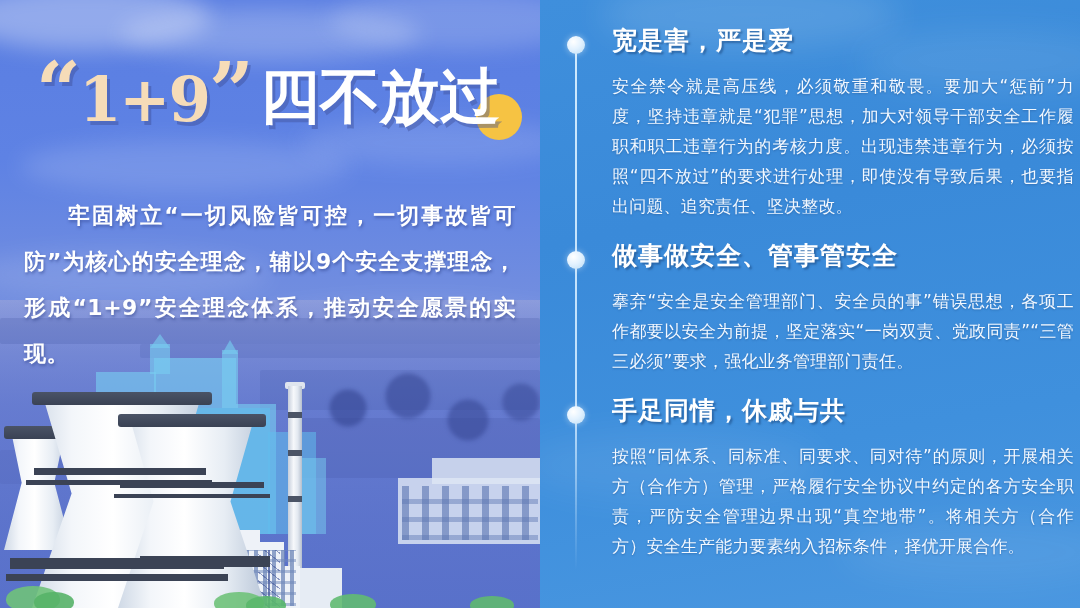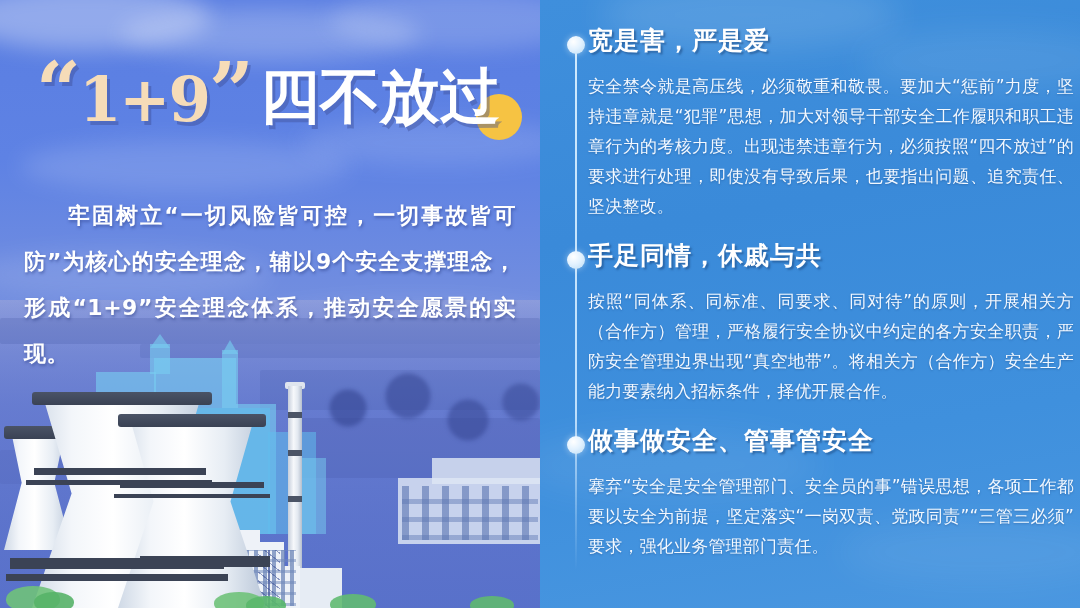--- a/index.html
+++ b/index.html
@@ -220,21 +220,21 @@
   .rc3 { left:-20px; top:430px; width:300px; height:70px; opacity:.55;}
   .rc4 { left:300px; top:520px; width:280px; height:64px; opacity:.5; }
 
   .timeline {
     position:absolute; left:35px; top:46px;
     width:2px; height:524px;
     background:linear-gradient(180deg, rgba(214,238,255,.95) 0%, rgba(205,232,255,.9) 70%, rgba(200,228,255,0) 100%);
     z-index:2;
   }
   .sections { position:absolute; inset:0; padding:24px 0 0 0; z-index:3; }
-  .section { position:relative; padding-left:48px; padding-right:6px; }
+  .section { position:relative; padding-left:72px; padding-right:6px; }
   .section + .section { margin-top:18px; }
   .bullet {
     position:absolute; left:27px; top:12px;
     width:18px; height:18px; border-radius:50%;
     background:radial-gradient(circle at 36% 32%, #ffffff 0%, #e3f2ff 45%, #b9dbf4 100%);
     box-shadow:0 0 6px rgba(255,255,255,.45);
   }
   .sec-title {
     font-family:"DejaVu Sans","Liberation Sans",sans-serif;
     font-weight:bold; font-size:25px; color:#ffffff;
@@ -351,26 +351,26 @@
     <div class="sections">
 
       <div class="section">
         <span class="bullet"></span>
         <div class="sec-title">宽是害，严是爱</div>
         <div class="sec-body">安全禁令就是高压线，必须敬重和敬畏。要加大“惩前”力度，坚持违章就是“犯罪”思想，加大对领导干部安全工作履职和职工违章行为的考核力度。出现违禁违章行为，必须按照“四不放过”的要求进行处理，即使没有导致后果，也要指出问题、追究责任、坚决整改。</div>
       </div>
 
       <div class="section">
         <span class="bullet"></span>
+        <div class="sec-title">做事做安全、管事管安全</div>
+        <div class="sec-body">搴弃“安全是安全管理部门、安全员的事”错误思想，各项工作都要以安全为前提，坚定落实“一岗双责、党政同责”“三管三必须”要求，强化业务管理部门责任。</div>
+      </div>
+
+      <div class="section">
+        <span class="bullet"></span>
         <div class="sec-title">手足同情，休戚与共</div>
         <div class="sec-body">按照“同体系、同标准、同要求、同对待”的原则，开展相关方（合作方）管理，严格履行安全协议中约定的各方安全职责，严防安全管理边界出现“真空地带”。将相关方（合作方）安全生产能力要素纳入招标条件，择优开展合作。</div>
       </div>
 
-      <div class="section">
-        <span class="bullet"></span>
-        <div class="sec-title">做事做安全、管事管安全</div>
-        <div class="sec-body">搴弃“安全是安全管理部门、安全员的事”错误思想，各项工作都要以安全为前提，坚定落实“一岗双责、党政同责”“三管三必须”要求，强化业务管理部门责任。</div>
-      </div>
-
     </div>
   </div>
 
 </div>
 
 </body></html>

